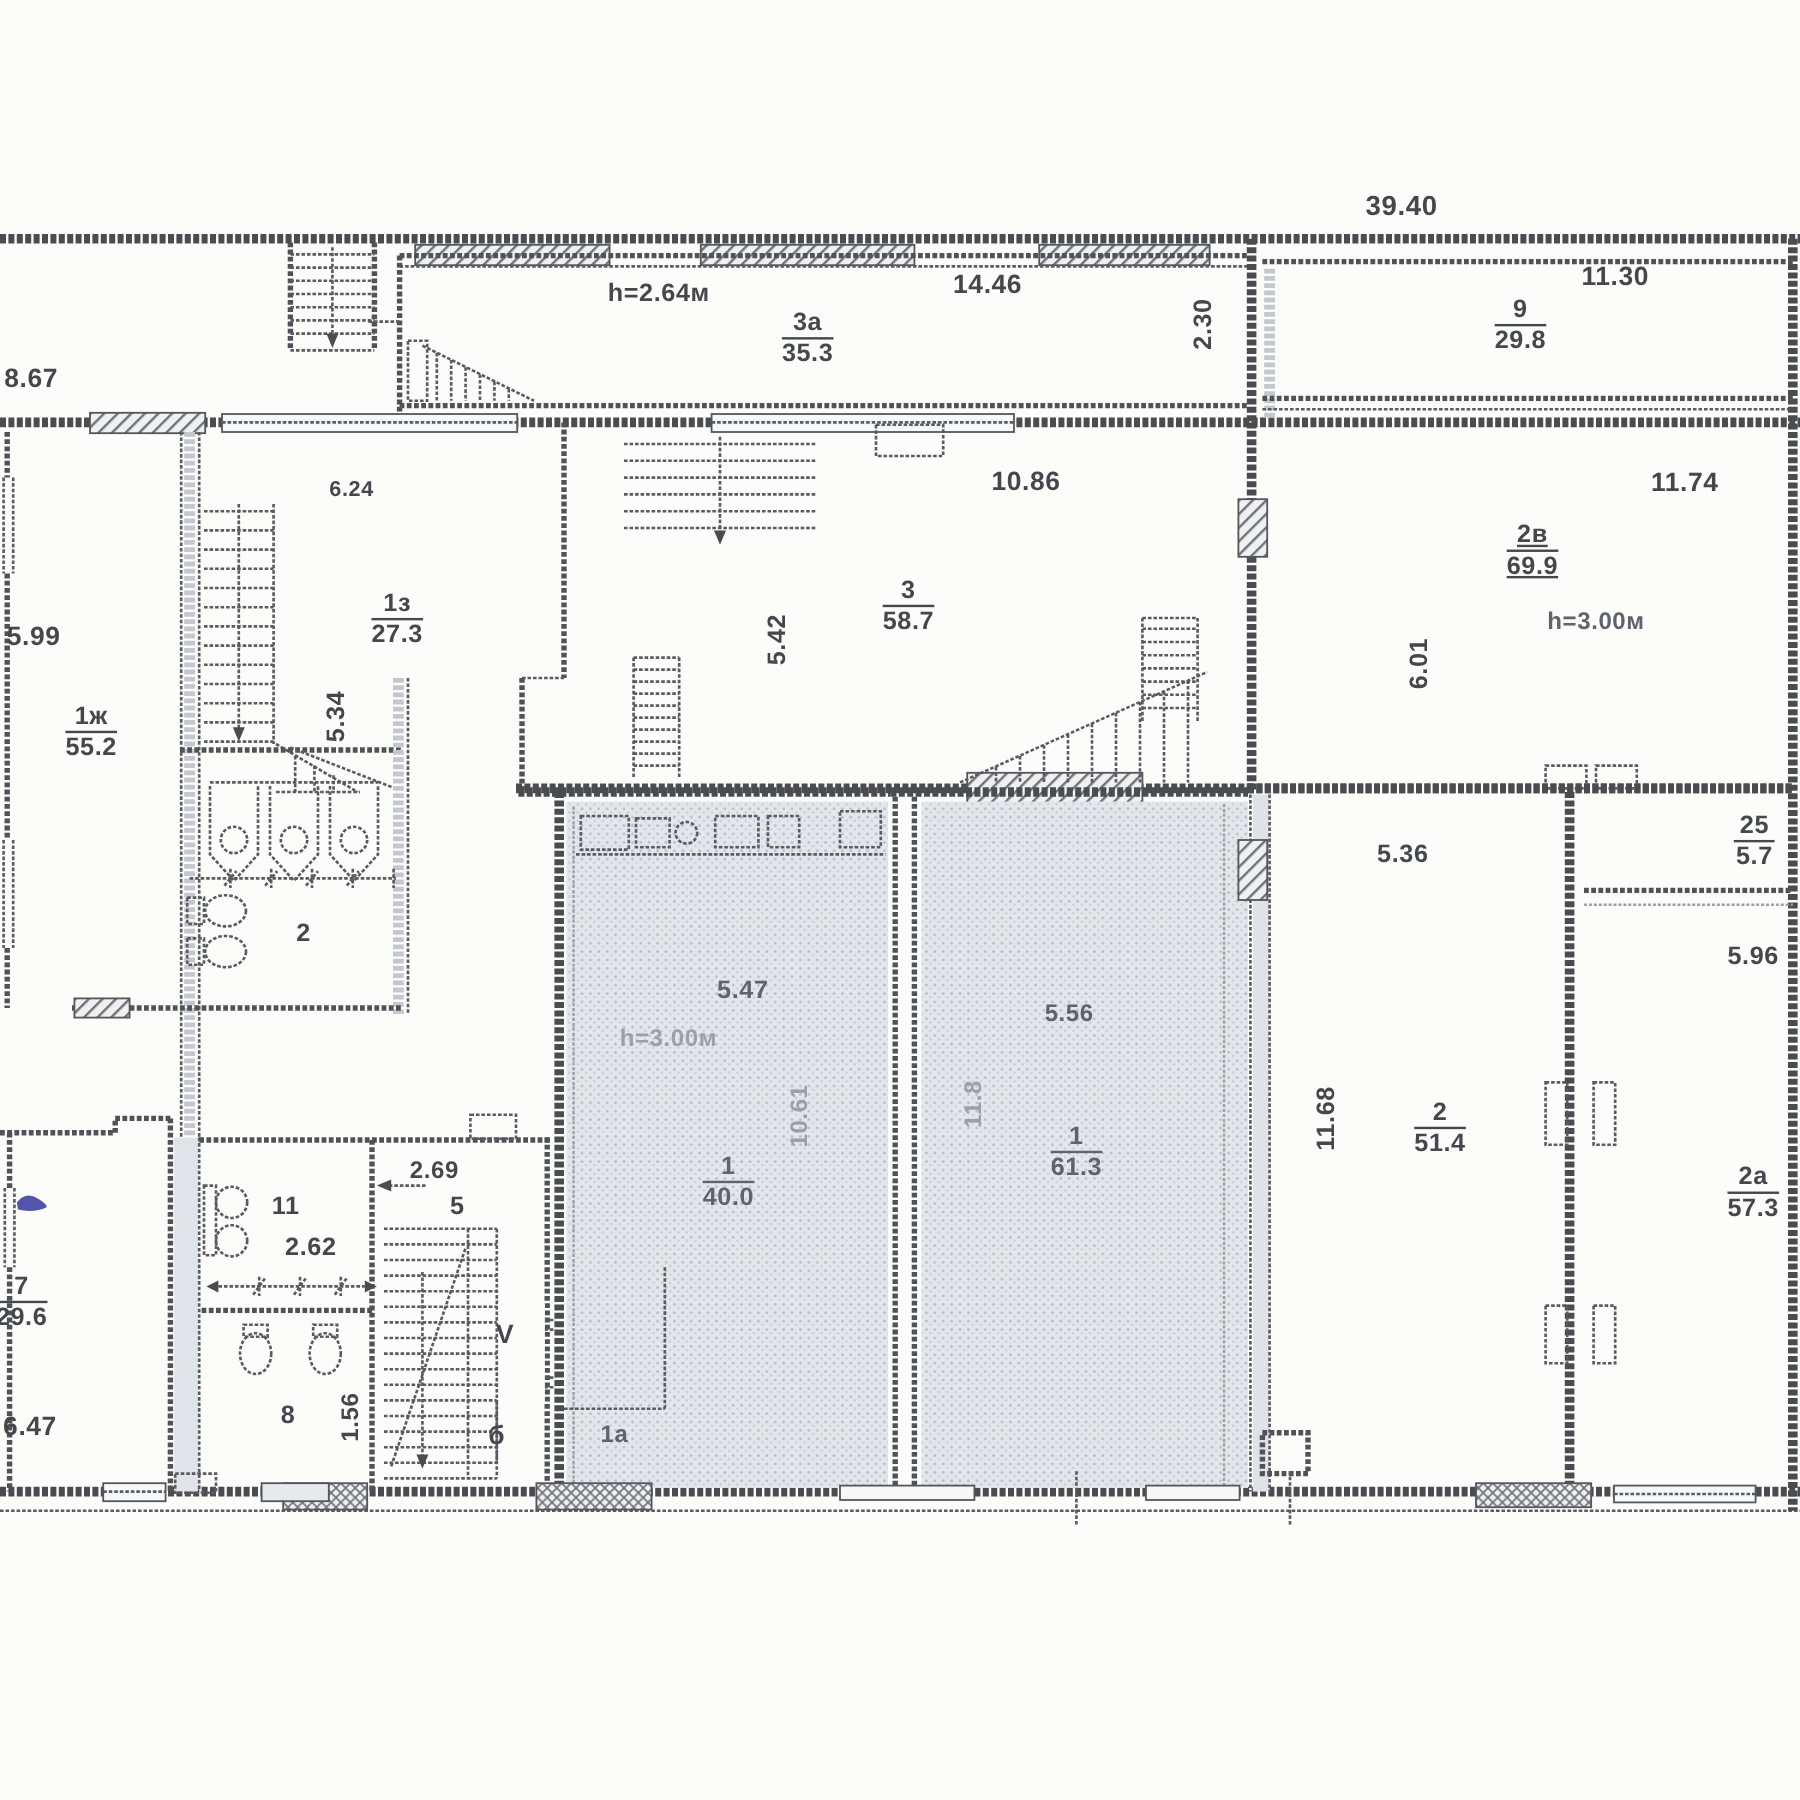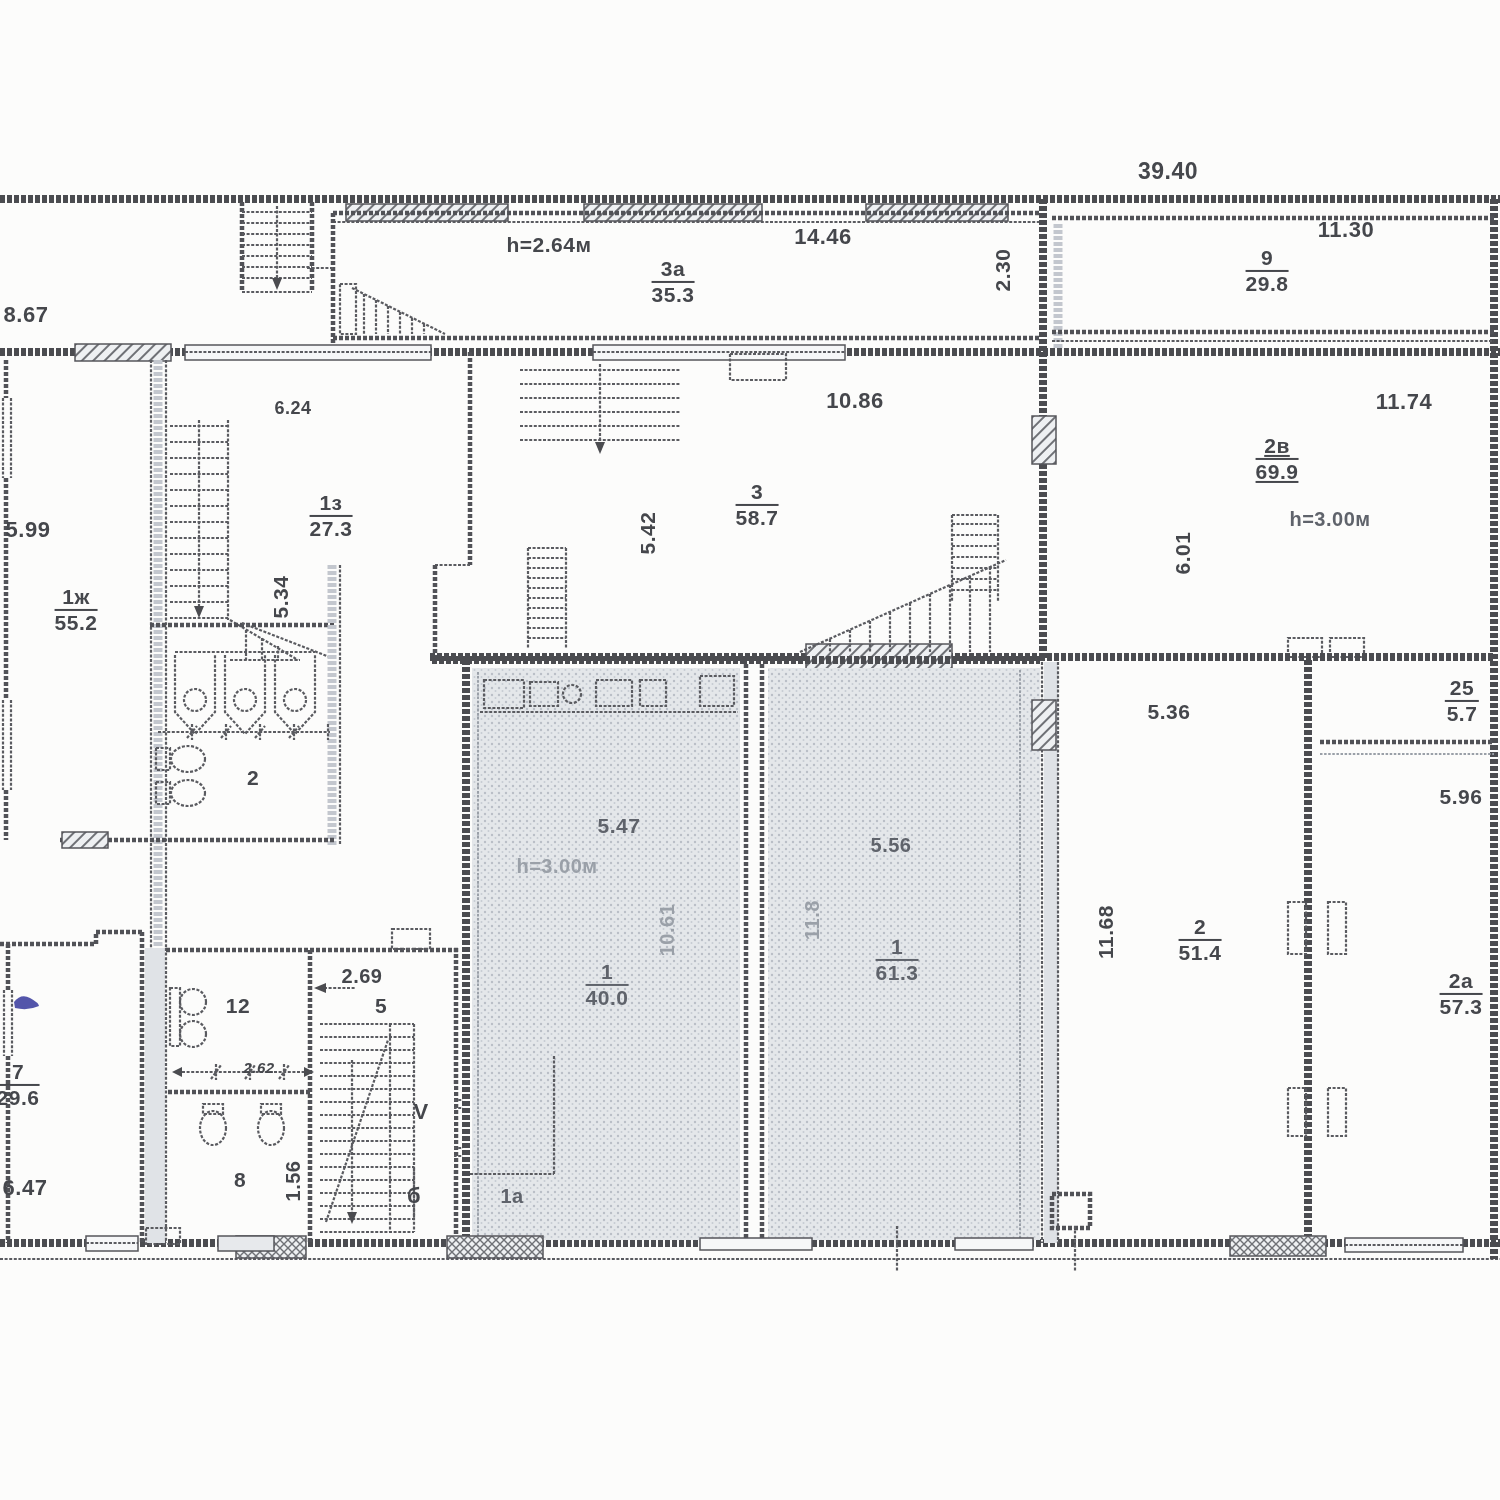--- a/index.html
+++ b/index.html
@@ -369,22 +369,22 @@
       <div class="label tone-dark rot" style="left: 1106px; top: 932px; font-size: 21px;">11.68</div>
       <div class="label tone-dark frac" style="left: 1200px; top: 940px; font-size: 21px;">
         <span class="num">2</span>
         <span class="den">51.4</span>
       </div>
       <div class="label tone-dark frac" style="left: 1461px; top: 994px; font-size: 21px;">
         <span class="num">2а</span>
         <span class="den">57.3</span>
       </div>
       <div class="label tone-dark" style="left: 253px; top: 778px; font-size: 21px;">2</div>
-      <div class="label tone-dark" style="left: 238px; top: 1006px; font-size: 21px;">12</div>
-      <div class="label tone-dark" style="left: 259px; top: 1068px; font-size: 15px; font-style: italic;">2.62</div>
+      <div class="label tone-dark" style="left: 238px; top: 1006px; font-size: 21px;">11</div>
+      <div class="label tone-dark" style="left: 259px; top: 1040px; font-size: 21px;">2.62</div>
       <div class="label tone-dark frac" style="left: 18px; top: 1085px; font-size: 21px;">
         <span class="num">7</span>
         <span class="den">29.6</span>
       </div>
       <div class="label tone-dark" style="left: 25px; top: 1188px; font-size: 22px;">6.47</div>
       <div class="label tone-dark" style="left: 240px; top: 1180px; font-size: 21px;">8</div>
       <div class="label tone-dark rot" style="left: 293px; top: 1181px; font-size: 20px;">1.56</div>
       <div class="label tone-dark" style="left: 362px; top: 976px; font-size: 20px;">2.69</div>
       <div class="label tone-dark" style="left: 381px; top: 1006px; font-size: 21px;">5</div>
       <div class="label tone-dark" style="left: 421px; top: 1112px; font-size: 22px;">V</div>

